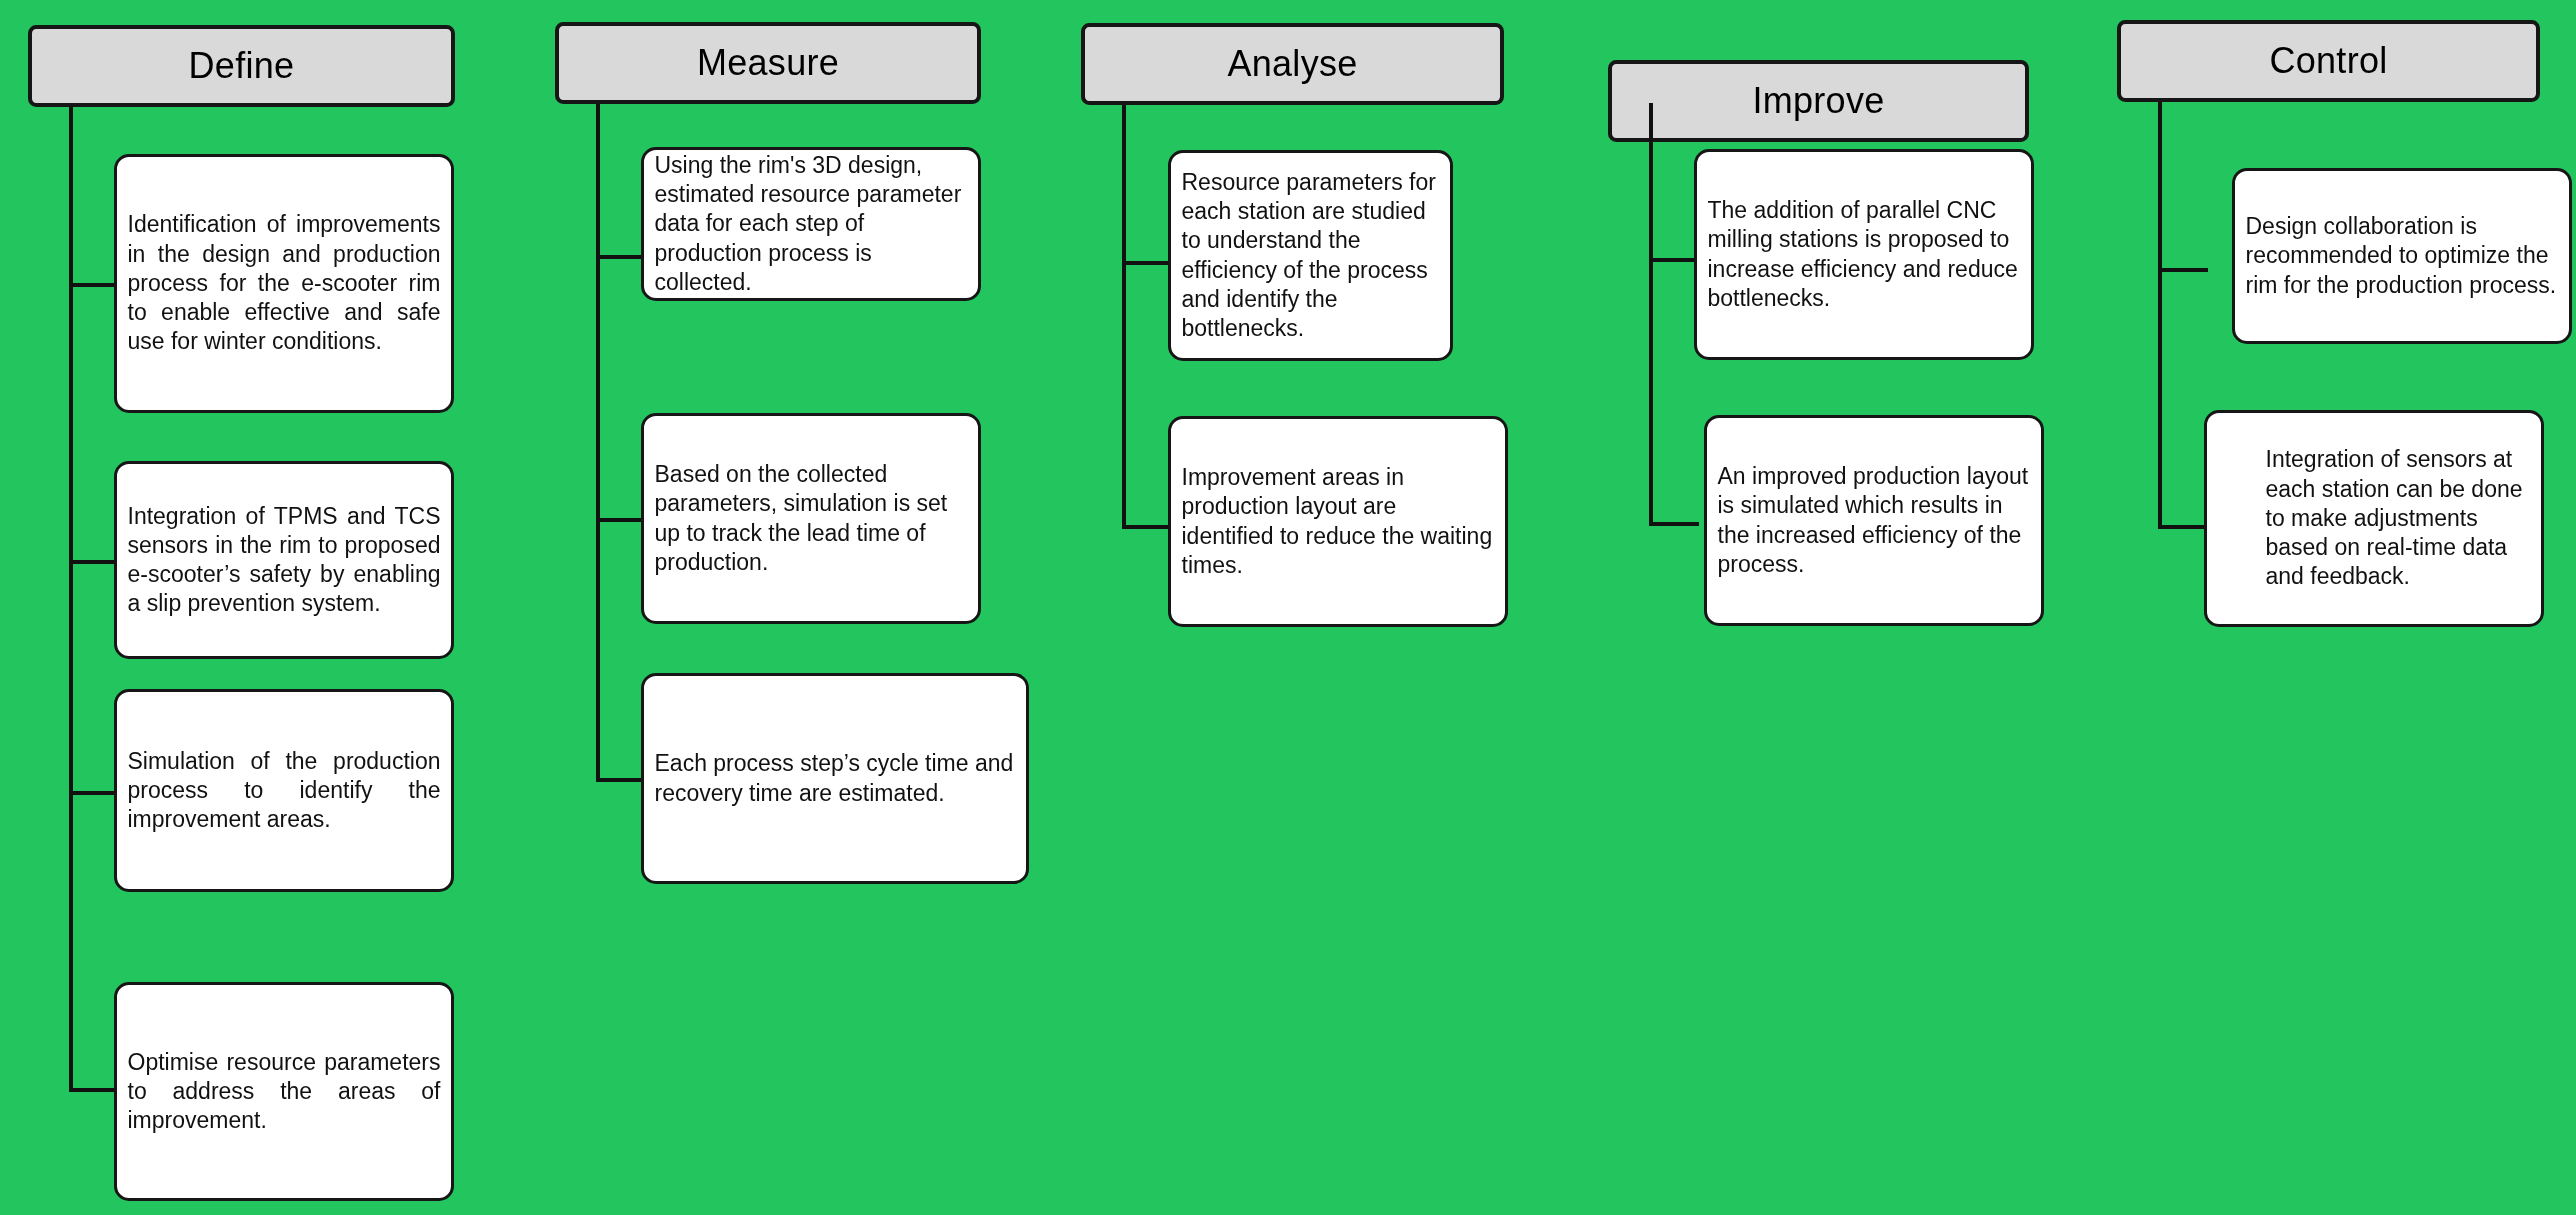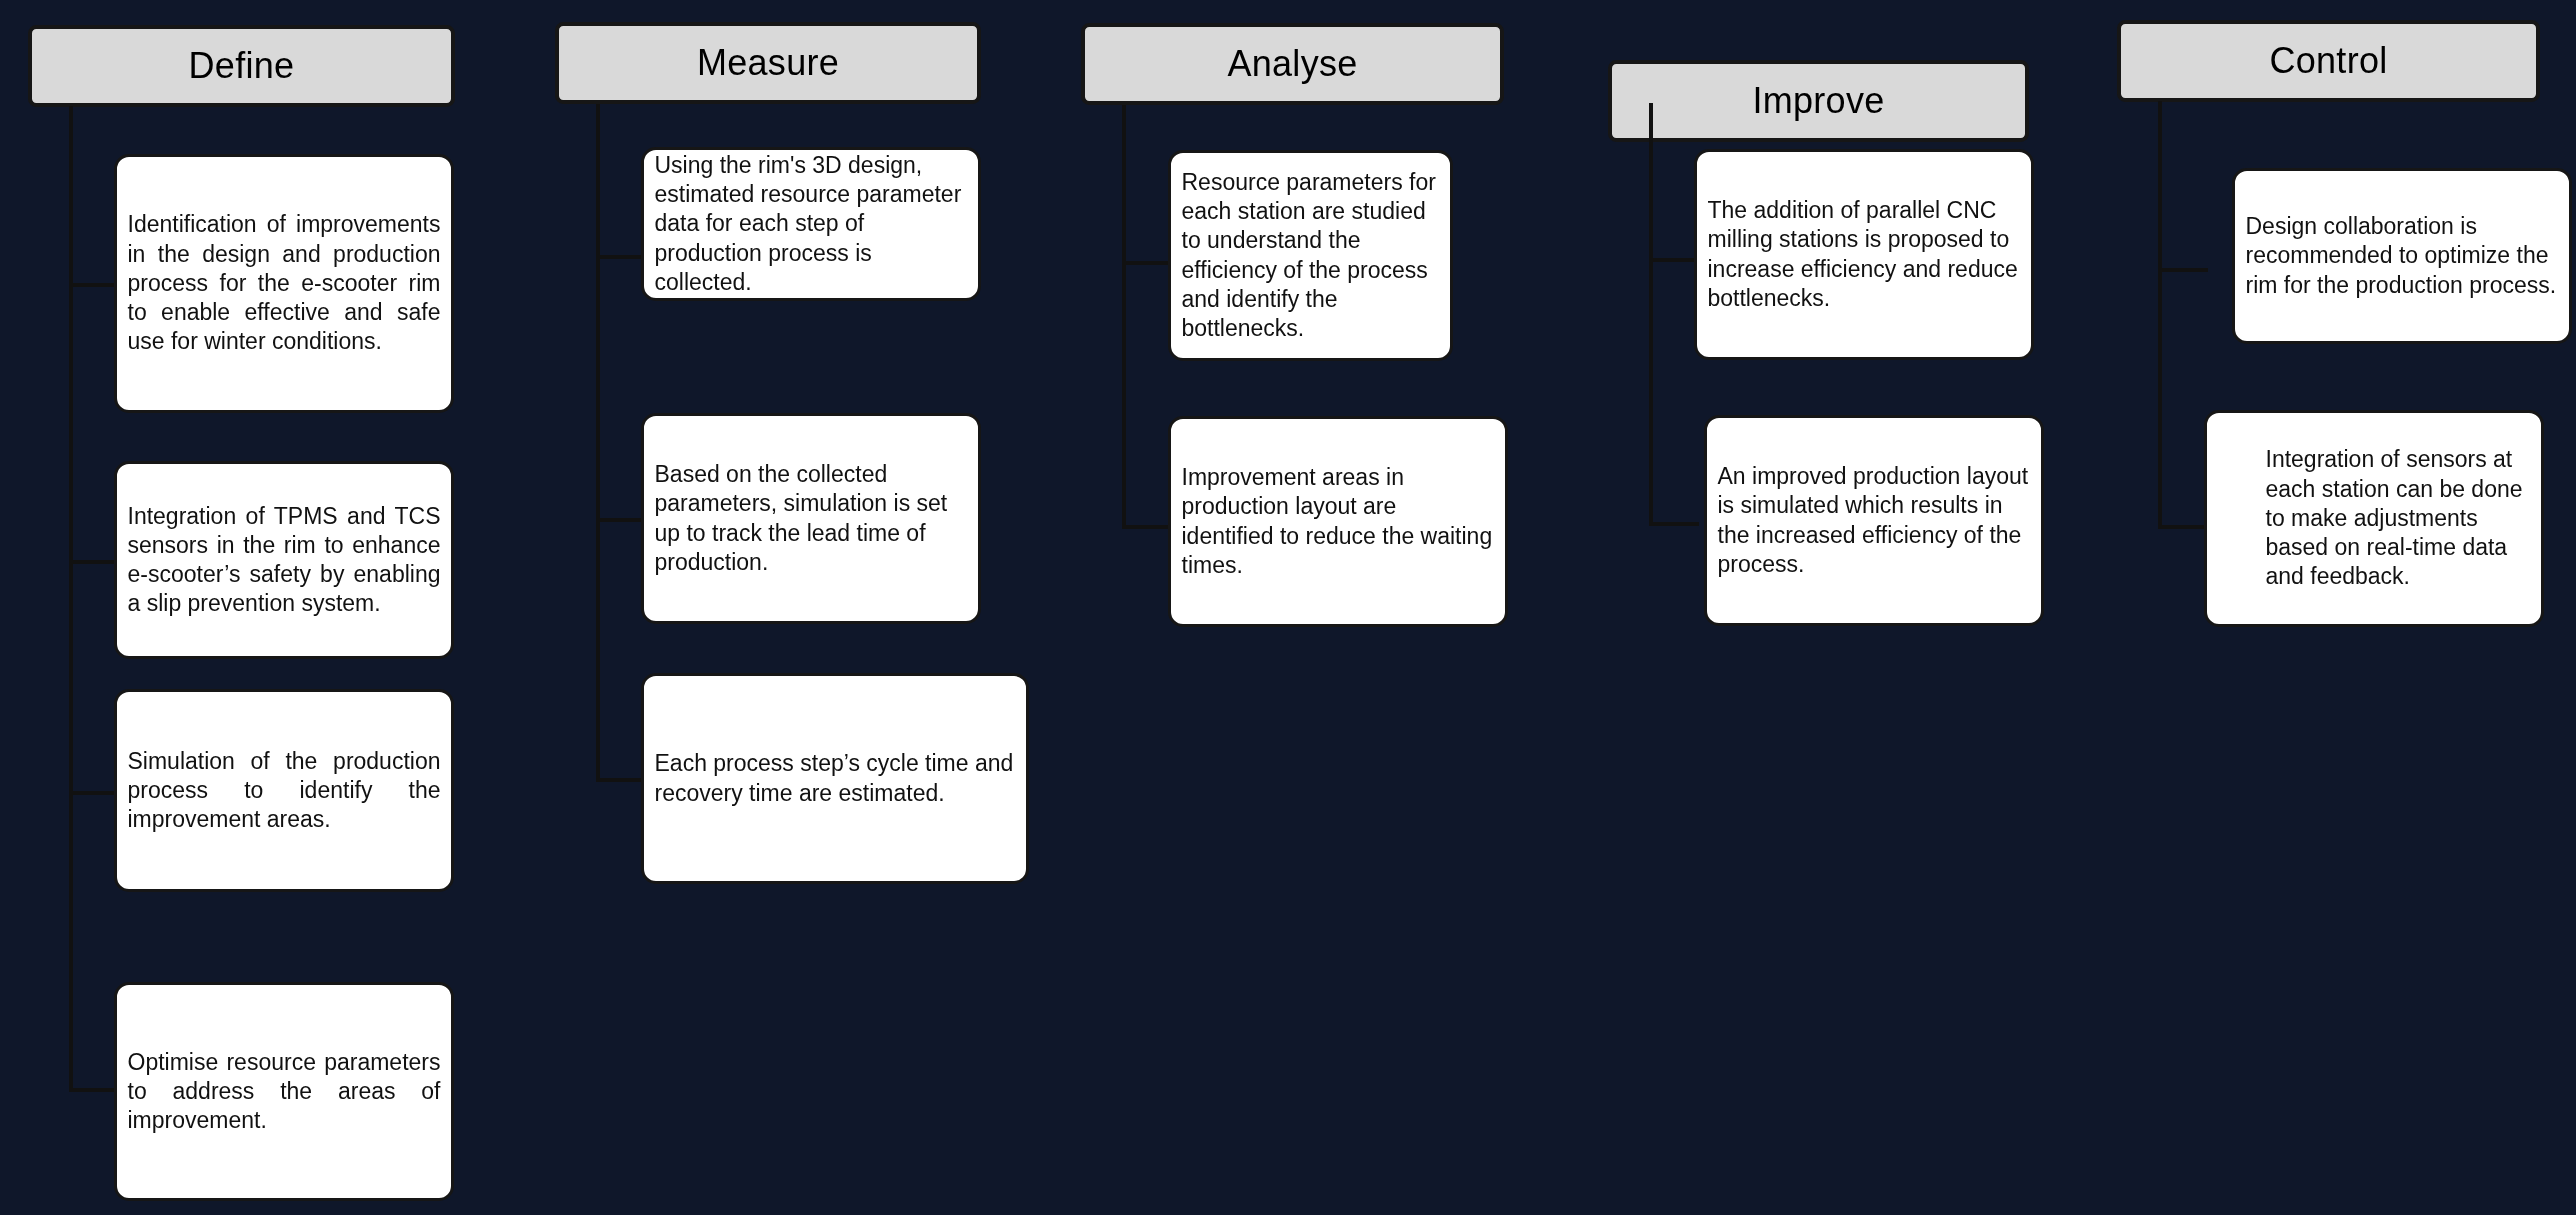--- a/index.html
+++ b/index.html
@@ -1,17 +1,17 @@
 <!DOCTYPE html>
 <html style="font-size:9.3px"><head>
 <meta charset="utf-8">
 <style>
   html,body{margin:0;padding:0;background:#ffffff;}
   body{width:2576px;height:1215px;overflow:hidden;font-family:"Liberation Sans",sans-serif;}
-  #canvas{position:relative;width:2576px;height:1215px;background:#0f172a;}
+  #canvas{position:relative;width:2576px;height:1215px;background:#22c55e;}
 
   .column{position:absolute;top:0;height:1215px;}
 
   .phase-header{
     position:absolute;
     box-sizing:border-box;
     background:#d9d9d9;
     border:4.1px solid #161616;
     border-radius:8.2px;
     display:flex;align-items:center;justify-content:center;
@@ -56,21 +56,21 @@
     </div>
     <div class="vline" style="left:69px;top:106px;height:985px;"></div>
 
     <div class="hline" style="left:69px;top:283px;width:48px;"></div>
     <div class="step-box justify" style="left:114px;top:154px;width:340px;height:259px;">
       <span class="step-text">Identification of improvements in the design and production process for the e-scooter rim to enable effective and safe use for winter conditions.</span>
     </div>
 
     <div class="hline" style="left:69px;top:560px;width:48px;"></div>
     <div class="step-box justify" style="left:114px;top:461px;width:340px;height:198px;">
-      <span class="step-text">Integration of TPMS and TCS sensors in the rim to enhance e-scooter’s safety by enabling a slip prevention system.</span>
+      <span class="step-text">Integration of TPMS and TCS sensors in the rim to proposed e-scooter’s safety by enabling a slip prevention system.</span>
     </div>
 
     <div class="hline" style="left:69px;top:791px;width:48px;"></div>
     <div class="step-box justify" style="left:114px;top:689px;width:340px;height:203px;">
       <span class="step-text">Simulation of the production process to identify the improvement areas.</span>
     </div>
 
     <div class="hline" style="left:69px;top:1088px;width:48px;"></div>
     <div class="step-box justify" style="left:114px;top:982px;width:340px;height:219px;">
       <span class="step-text">Optimise resource parameters to address the areas of improvement.</span>

